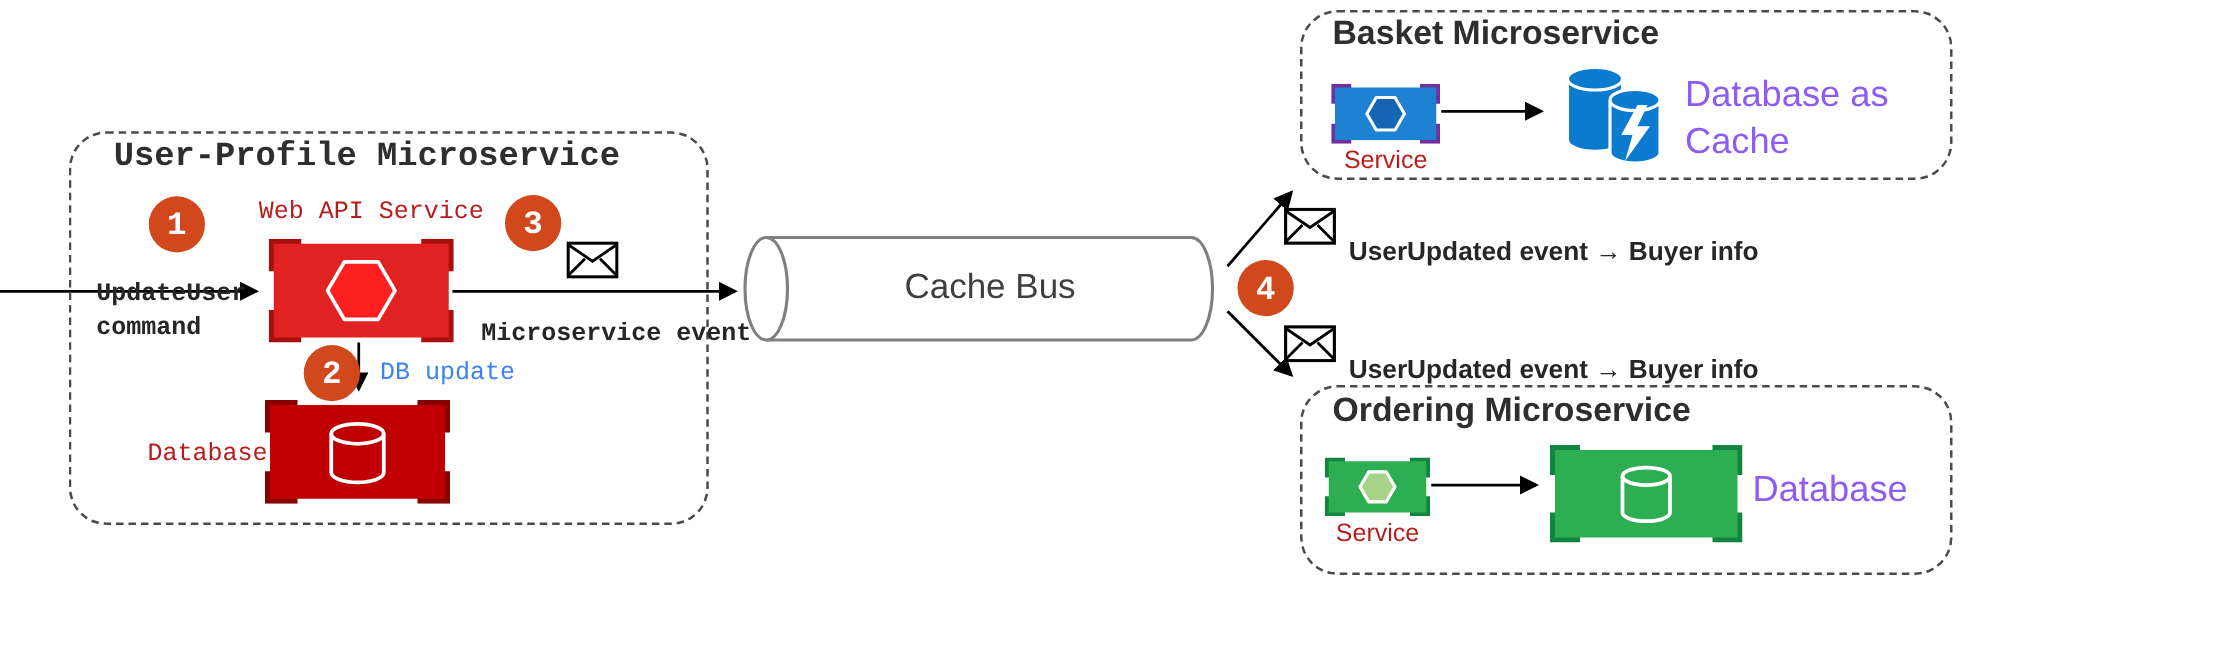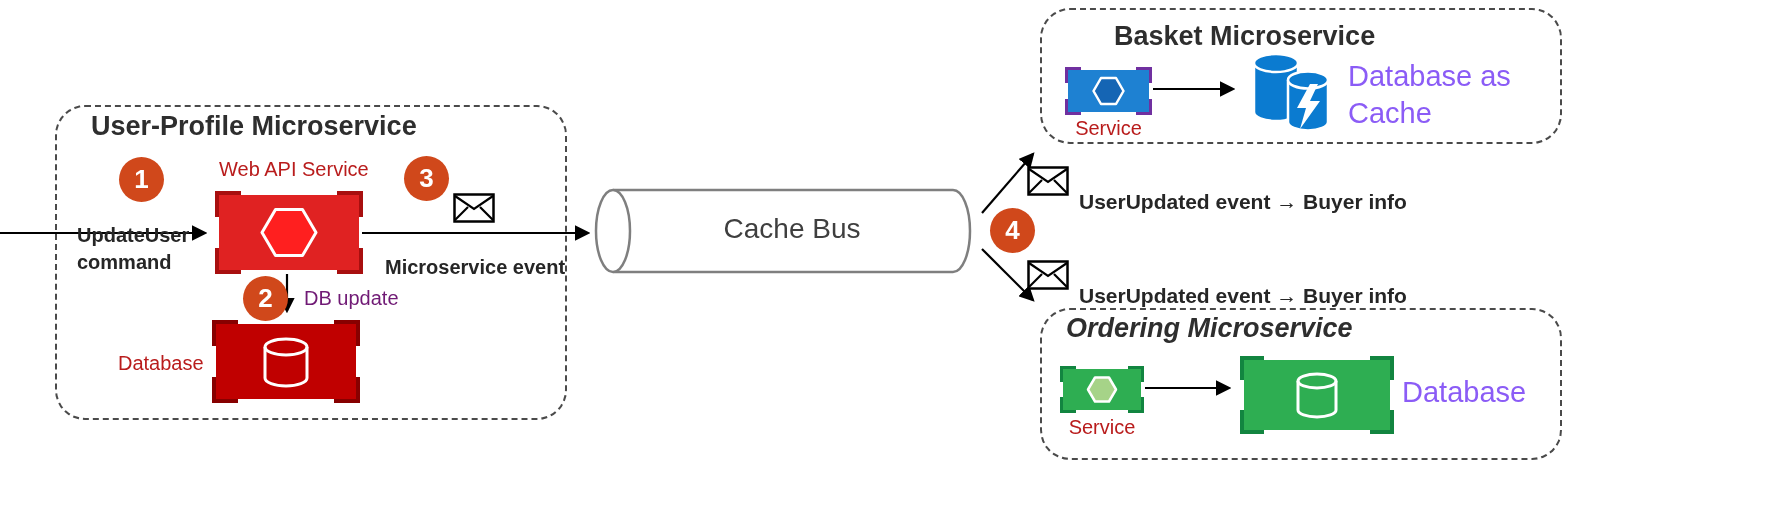--- a/index.html
+++ b/index.html
@@ -7,51 +7,51 @@
   .canvas {
     position: relative; width: 1778px; height: 526px;
     background: #fff; overflow: hidden;
   }
   .connectors { position: absolute; left: 0; top: 0; width: 1778px; height: 526px; z-index: 1; }
 
   .group-box {
     position: absolute; border: 2.5px dashed #4a4a4a; border-radius: 30px;
     background: transparent; z-index: 2;
   }
-  .user-profile { left: 55px; top: 105px; width: 512px; height: 315px; }
+  .user-profile { left: 55px; top: 105px; width: 512px; height: 315px; font-family: Liberation Mono, monospace; }
   .basket      { left: 1040px; top: 8px;  width: 522px; height: 136px; }
   .ordering    { left: 1040px; top: 308px; width: 522px; height: 152px; }
 
   .box-title {
     position: absolute; font-size: 27px; font-weight: bold; color: #2e2e2e;
     white-space: nowrap;
   }
   .user-profile .box-title { left: 34px; top: 4px; }
-  .basket .box-title   { left: 24px; top: 11px; margin-left: 48px; }
-  .ordering .box-title { left: 24px; top: 3px; font-style: italic; }
+  .basket .box-title   { left: 24px; top: 1px; }
+  .ordering .box-title { left: 24px; top: 3px; }
 
   .badge {
     position: absolute; width: 45px; height: 45px; border-radius: 50%;
     background: #d0481b; color: #fff; font-weight: bold; font-size: 26px;
     display: flex; align-items: center; justify-content: center; z-index: 4;
   }
   .b1 { left: 62px;  top: 50px; }
   .b2 { left: 186px; top: 169px; }
   .b3 { left: 347px; top: 49px; }
   .b4 { left: 990px; top: 208px; }
 
   .label { position: absolute; font-size: 20px; color: #262626; white-space: nowrap; }
   .label.bold { font-weight: bold; margin-top: 20px; }
   .label.gray { color: #b91c1c; }
   .preline { white-space: pre-line; }
 
   .cmd      { left: 20px;  top: 95px;  line-height: 27px; }
-  .webapi   { left: 162px; top: 51px;  width: 148px; text-align: right; }
+  .webapi   { left: 150px; top: 51px;  width: 148px; text-align: right; }
   .eventlbl { left: 328px; top: 129px; }
-  .dbupdate { left: 247px; top: 180px; color: #701a75; }
+  .dbupdate { left: 247px; top: 180px; color: #3b82f6; }
   .dblbl    { left: 61px;  top: 245px; }
 
   .icon { position: absolute; z-index: 3; }
   .icon svg { display: block; width: 100%; height: 100%; }
 
   .red-service { left: 158px; top: 84px;  width: 148px; height: 83px; }
   .red-db      { left: 155px; top: 213px; width: 148px; height: 83px; }
   .env3        { left: 396px; top: 86px;  width: 42px;  height: 30px; }
 
   .eventbus-label {

